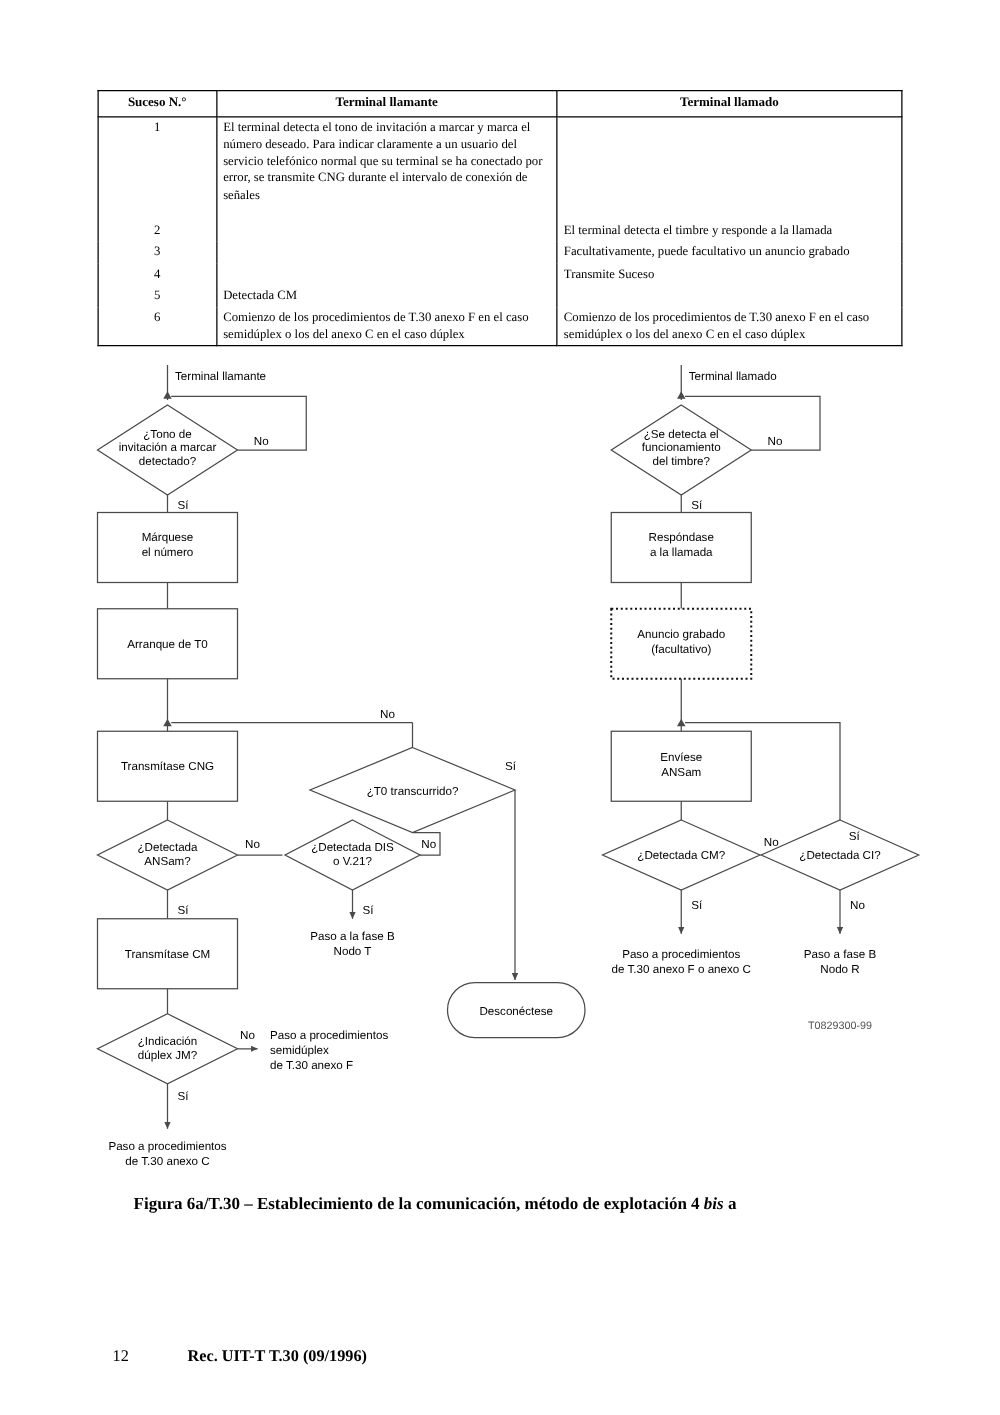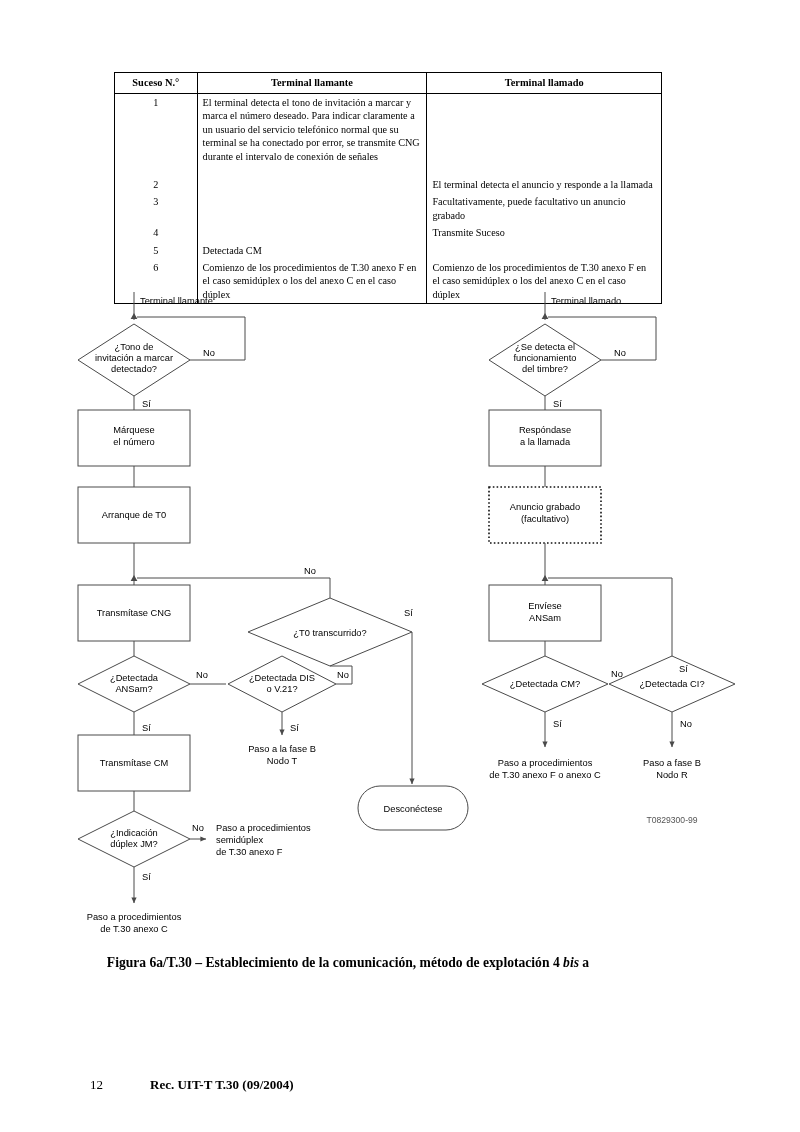--- a/index.html
+++ b/index.html
@@ -20,26 +20,25 @@
     inset: 0;
     width: 800px;
     height: 1132px;
   }
 
   
   .evt-table {
     position: absolute;
     left: 78px;
     top: 72px;
-    width: 548px;
+    width: 644px;
     border-collapse: collapse;
     font-family: "Liberation Serif", serif;
     font-size: 10.2px;
     line-height: 1.32;
-    margin-left: 36px;
   }
   .evt-table th, .evt-table td {
     border: 1px solid #000;
     vertical-align: top;
     padding: 2px 5px;
   }
   .evt-table thead th {
     text-align: center;
     font-weight: bold;
     font-size: 10.4px;
@@ -133,21 +132,21 @@
     </thead>
     <tbody>
       <tr class="r1 first">
         <td class="num">1</td>
         <td>El terminal detecta el tono de invitación a marcar y marca el número deseado. Para indicar claramente a un usuario del servicio telefónico normal que su terminal se ha conectado por error, se transmite CNG durante el intervalo de conexión de señales</td>
         <td></td>
       </tr>
       <tr>
         <td class="num">2</td>
         <td></td>
-        <td>El terminal detecta el anuncio y responde a la llamada</td>
+        <td>El terminal detecta el timbre y responde a la llamada</td>
       </tr>
       <tr>
         <td class="num">3</td>
         <td></td>
         <td>Facultativamente, puede facultativo un anuncio grabado</td>
       </tr>
       <tr>
         <td class="num">4</td>
         <td></td>
         <td>Transmite Suceso</td>
@@ -317,15 +316,15 @@
 
     <text class="tag" x="672" y="537" text-anchor="middle">T0829300-99</text>
   </svg>
   </div>
 
   <div class="caption">
     <span>Figura 6a/T.30 – Establecimiento de la comunicación, método de explotación 4 </span><i>bis</i><span> a</span>
   </div>
 
   <div class="footer footer-page">12</div>
-  <div class="footer footer-rec">Rec. UIT-T T.30 (09/2004)</div>
+  <div class="footer footer-rec">Rec. UIT-T T.30 (09/1996)</div>
 
 </div>
 
 </body></html>

